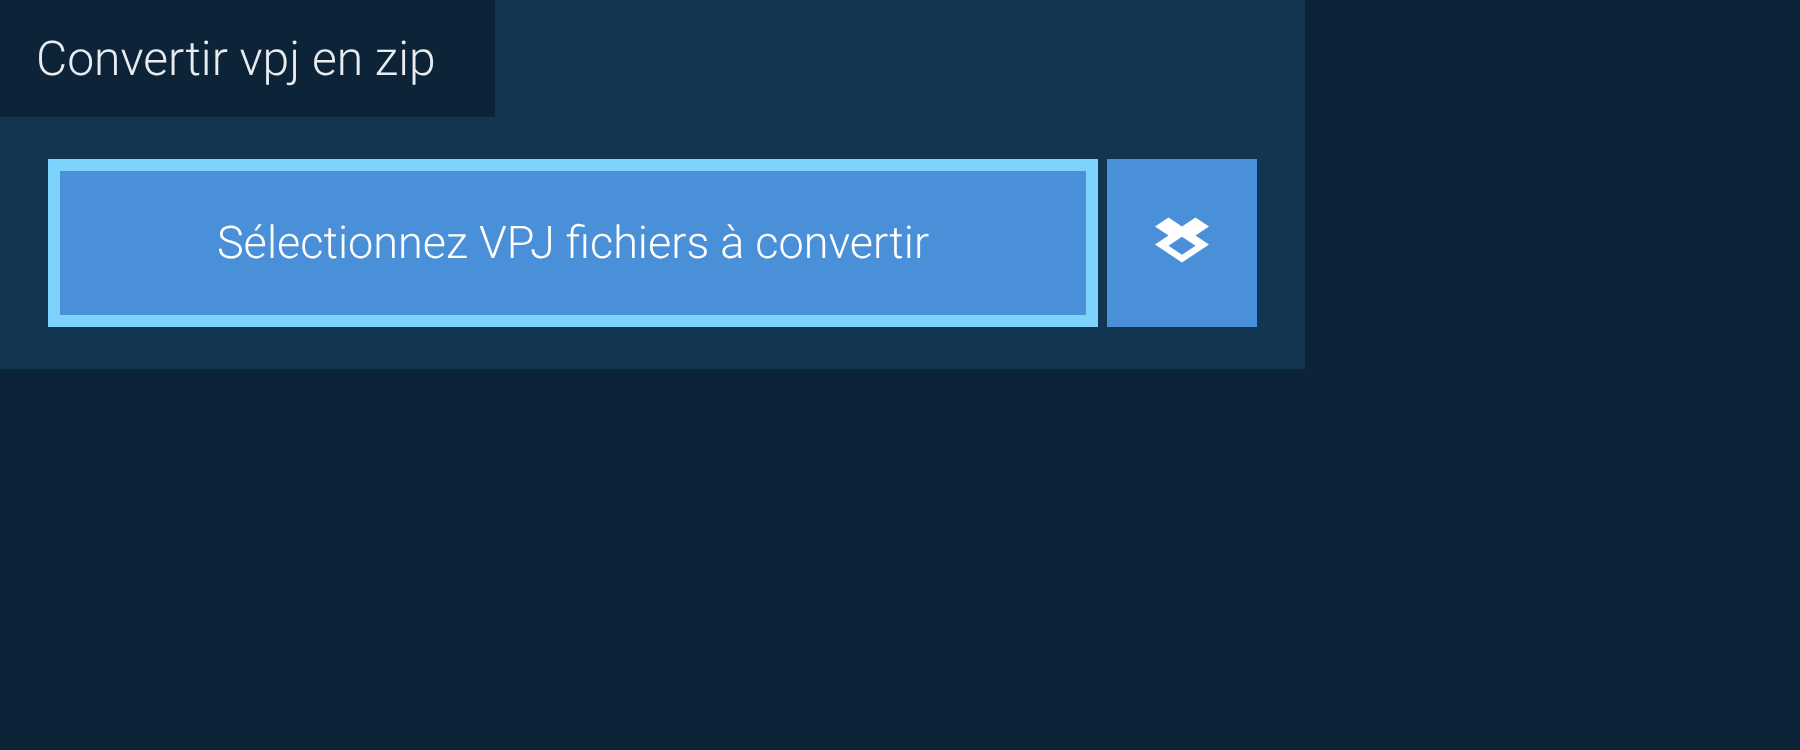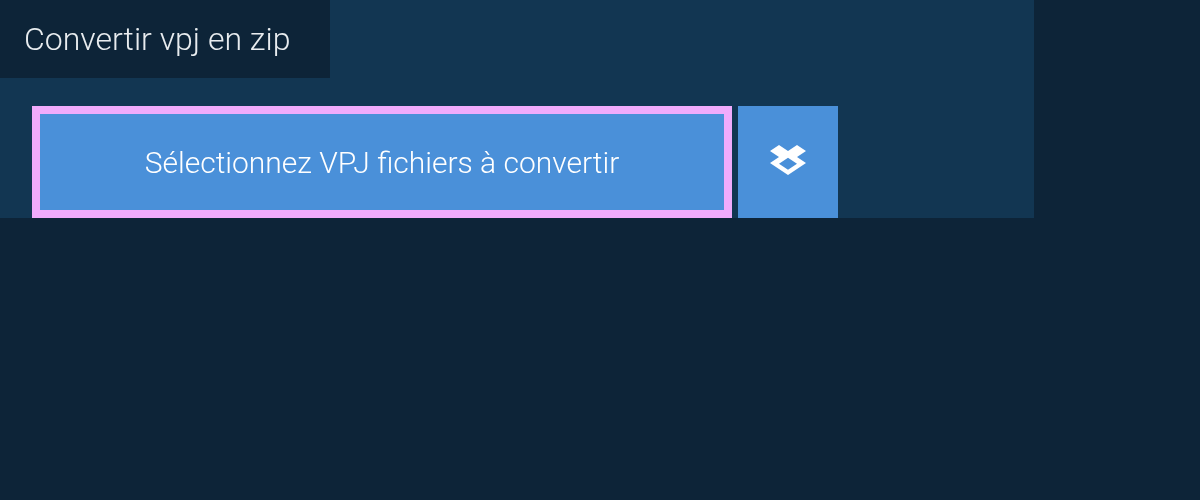--- a/index.html
+++ b/index.html
@@ -9,38 +9,39 @@
     }
     body {
       font-family: -apple-system, BlinkMacSystemFont, "Segoe UI", Roboto, Helvetica, Arial, sans-serif;
       background: #0d2438;
       width: 1200px;
       height: 500px;
       overflow: hidden;
     }
     .panel {
       background: #123652;
-      width: 1034px;
+      width: 870px;
+      padding-bottom: 28px;
     }
     .tab {
       display: inline-block;
       background: #0d2438;
       color: #e8ecef;
       font-size: 32px;
       font-weight: 300;
       padding: 20px 40px 20px 24px;
     }
     .button-row {
       display: flex;
       margin: 28px 0 0 32px;
       gap: 6px;
     }
     .select-button {
       background: #4a90d9;
-      border: 8px solid #f0abfc;
+      border: 8px solid #7dd3fc;
       color: #ffffff;
       font-size: 30px;
       font-weight: 300;
       display: flex;
       align-items: center;
       justify-content: center;
       width: 700px;
       height: 112px;
       cursor: pointer;
     }

